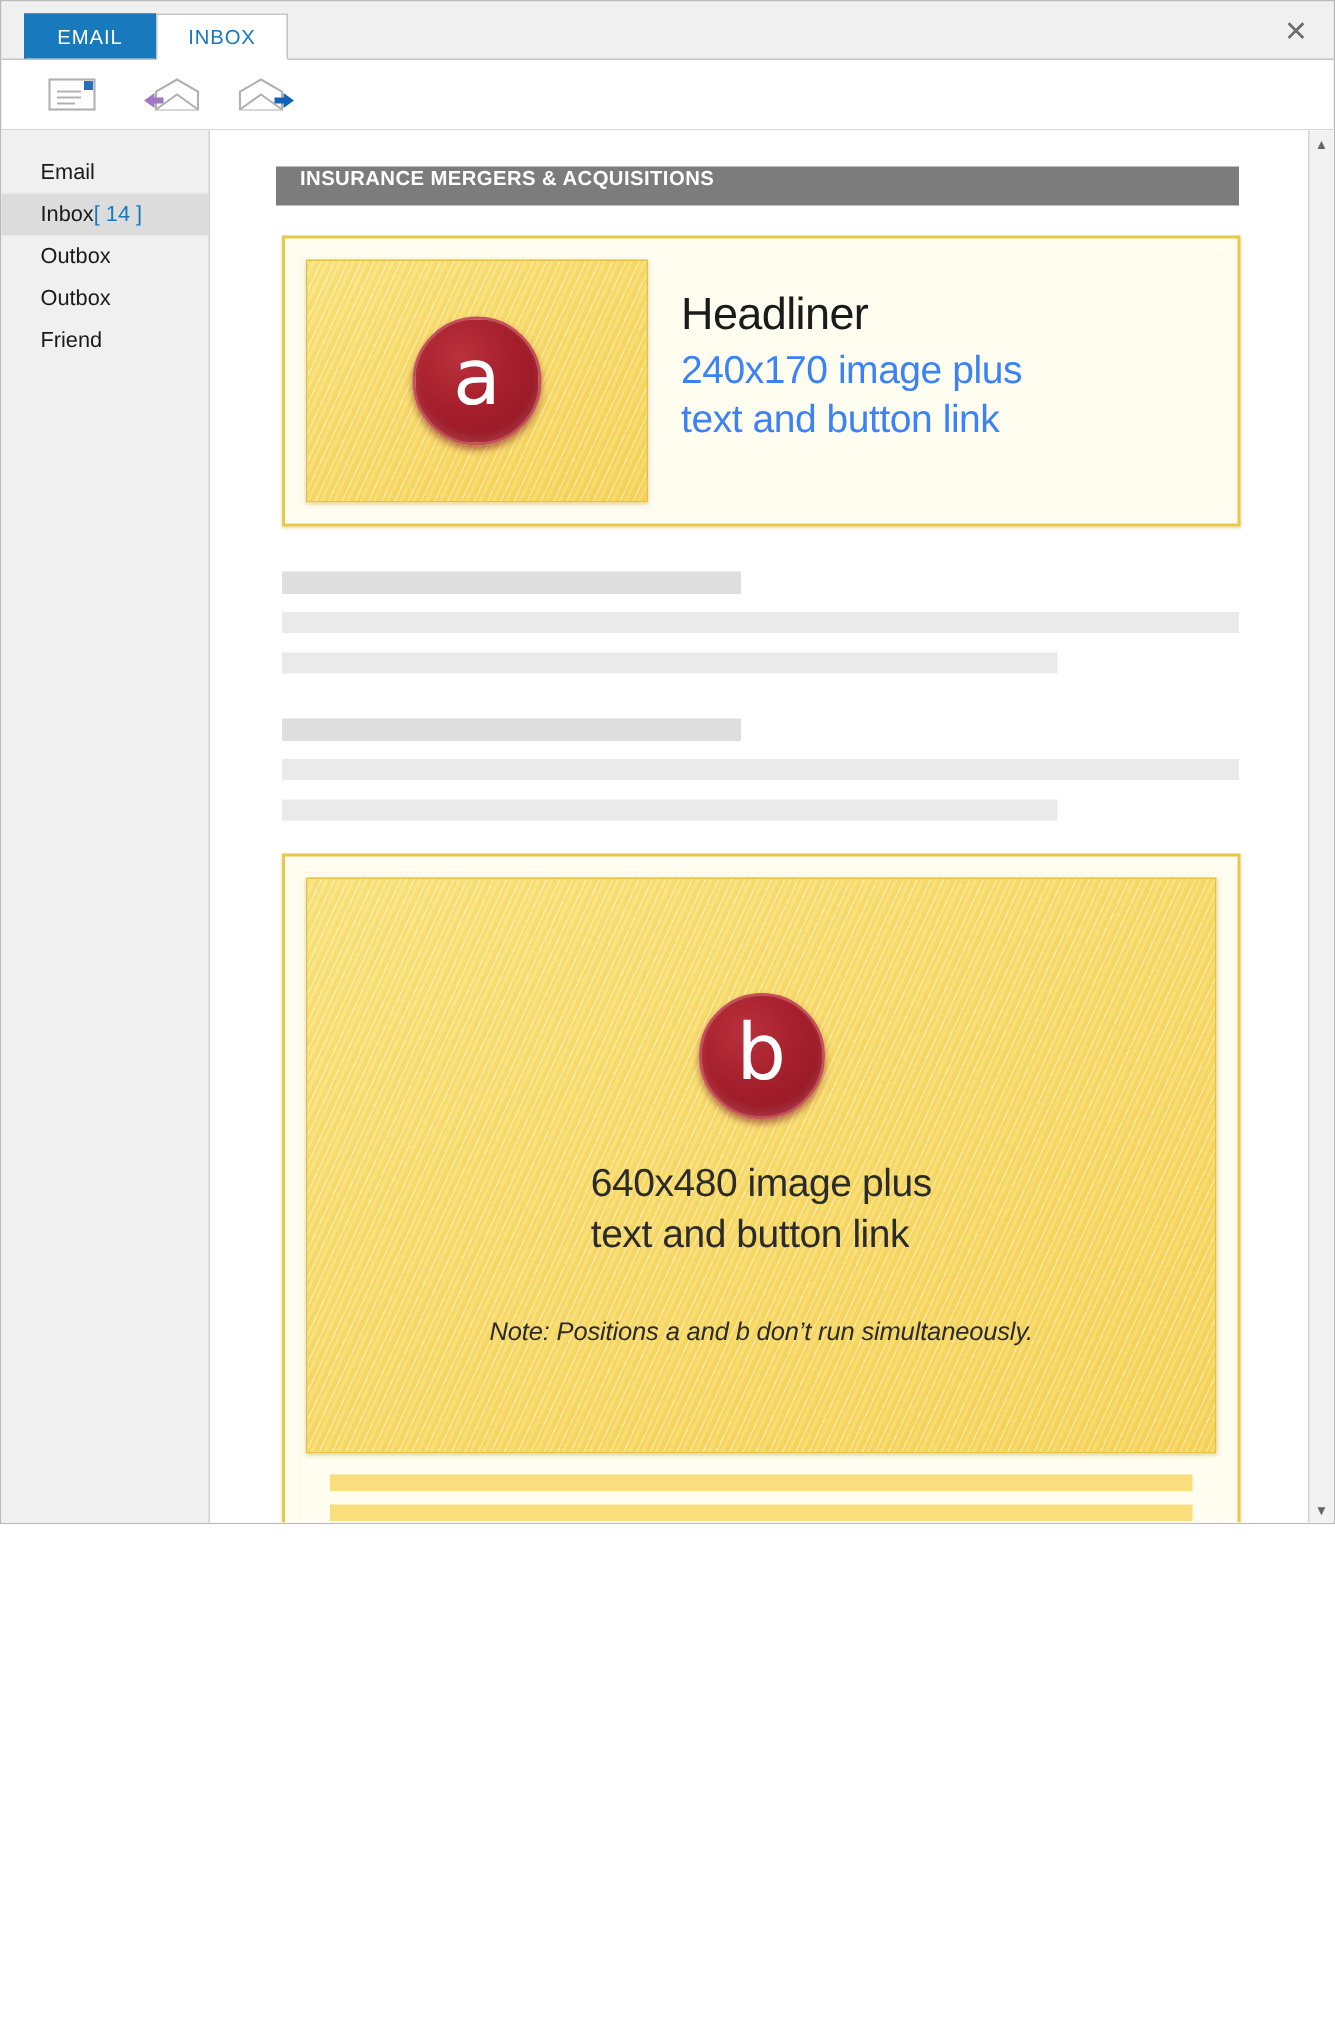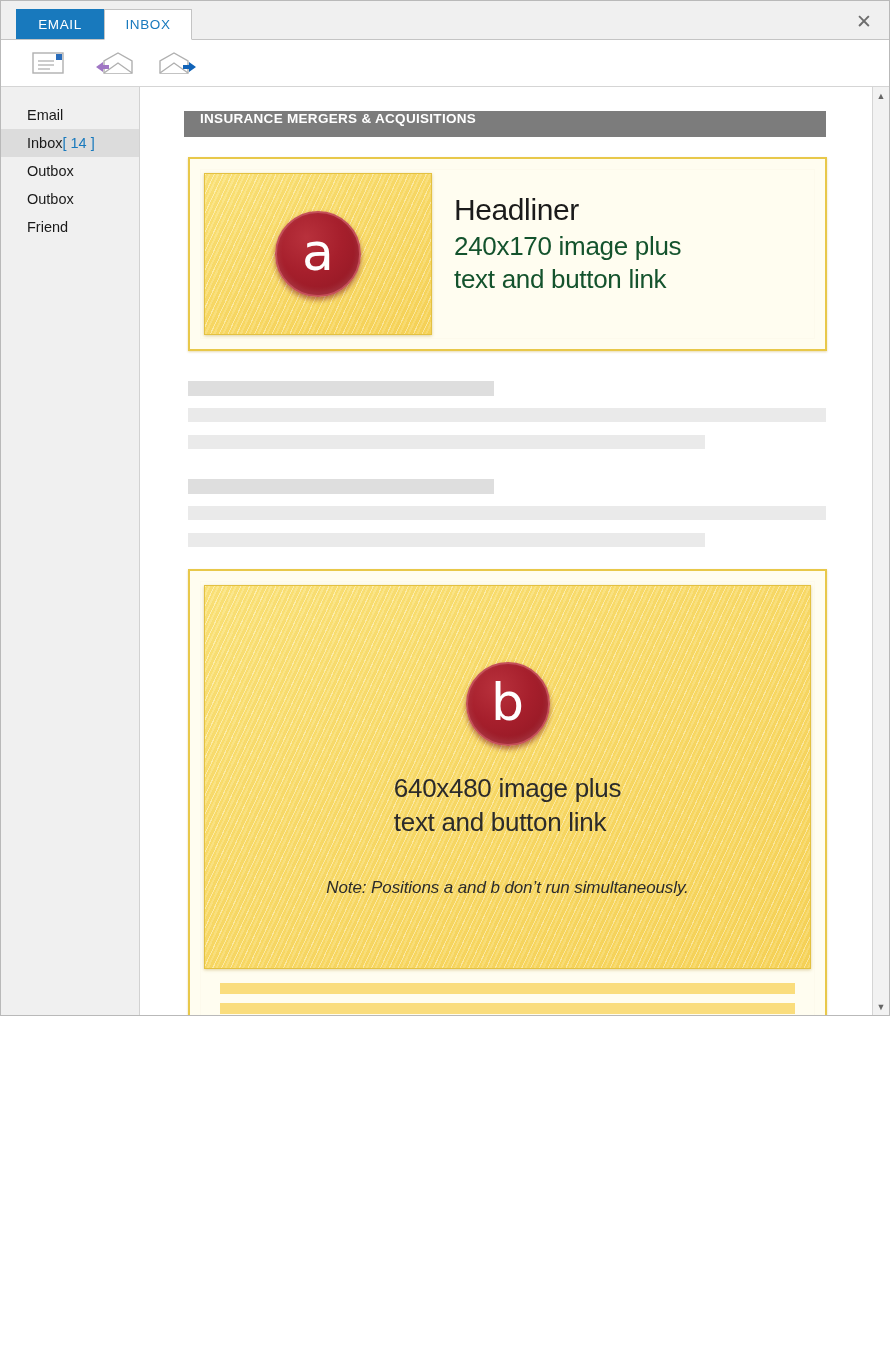--- a/index.html
+++ b/index.html
@@ -258,21 +258,21 @@
   }
   .headliner-title {
     font-size: 30px;
     font-weight: normal;
     color: #1b1b1b;
     letter-spacing: -.4px;
     line-height: 1.1;
   }
   .headliner-sub {
     font-size: 26px;
-    color: #14532d;
+    color: #3b82f6;
     font-weight: 300;
     line-height: 1.25;
     margin-top: 4px;
     letter-spacing: -.3px;
   }
 
   
   .badge {
     width: 86px; height: 86px;
     border-radius: 50%;

